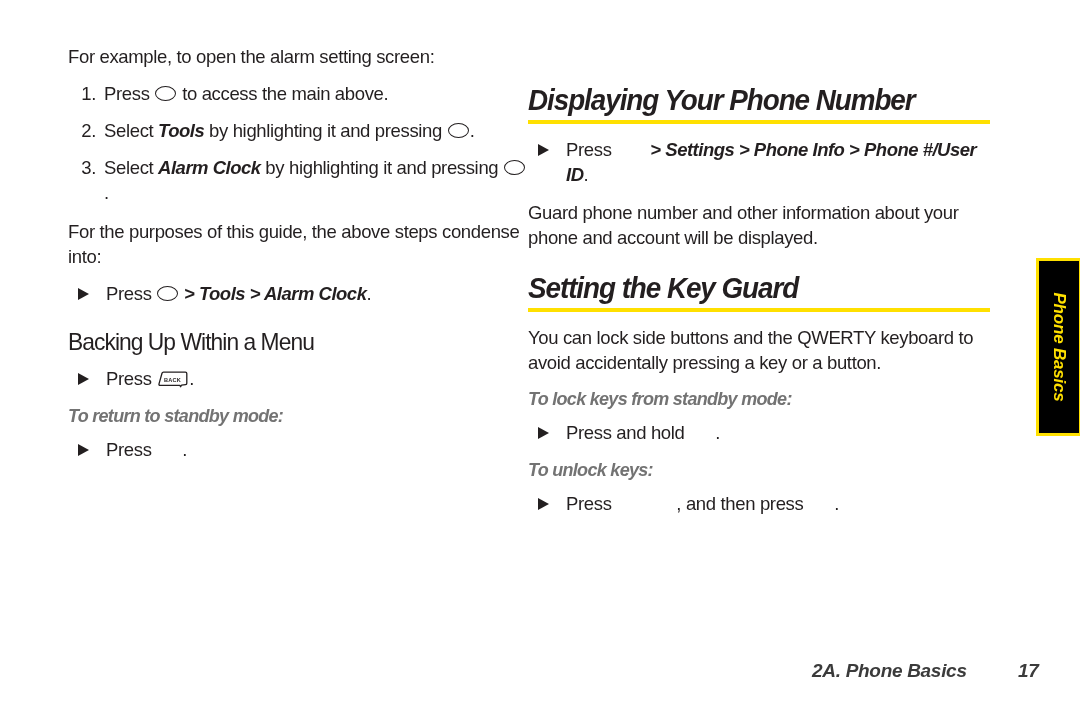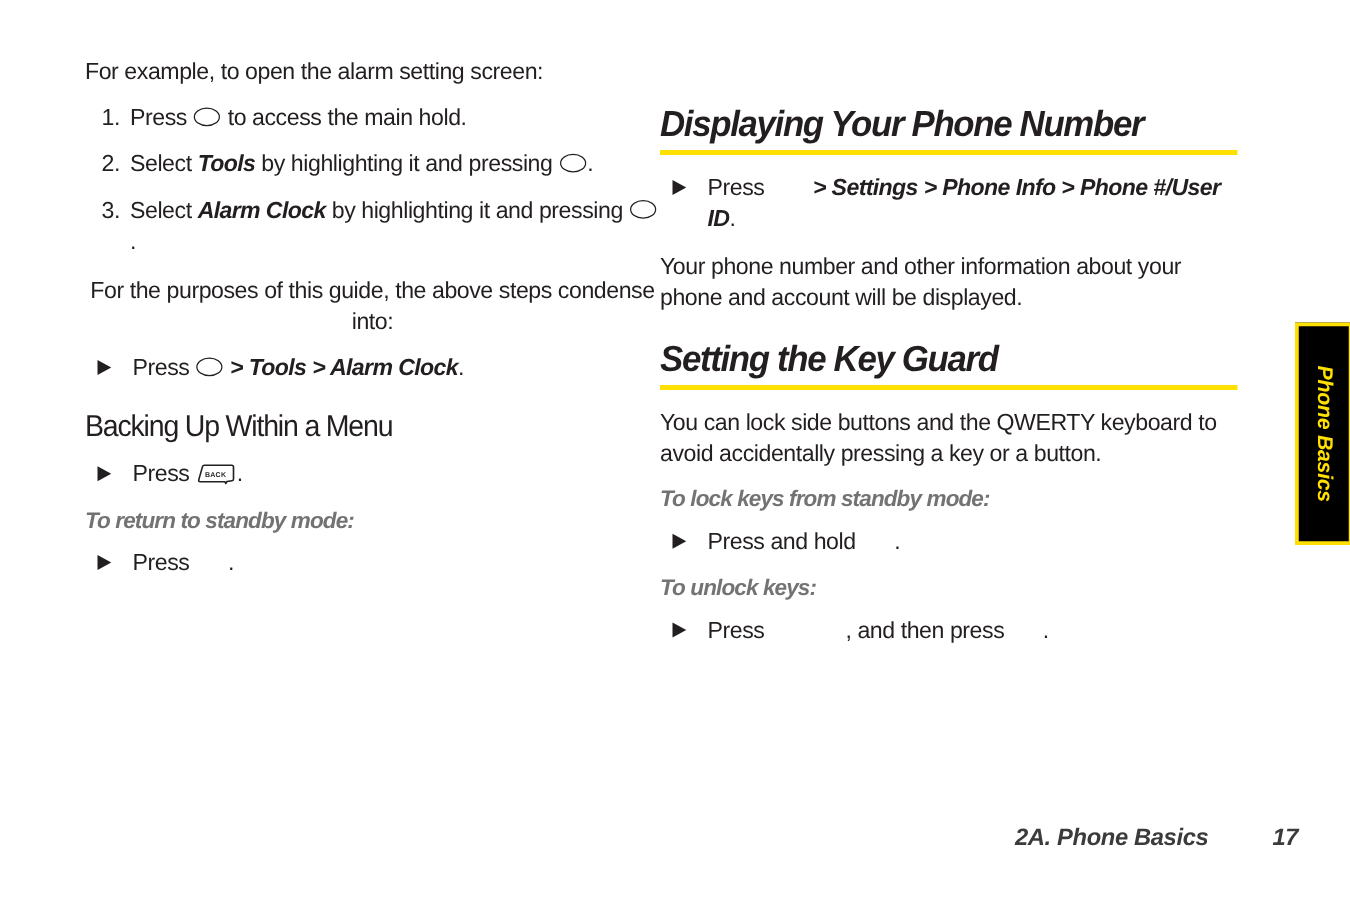--- a/index.html
+++ b/index.html
@@ -31,21 +31,21 @@
   .col-right { left: 528px; width: 462px; margin-top: 40px; }
 
   
   .body-text {
     font-size: 18.5px;
     line-height: 25px;
     letter-spacing: -0.35px;
     margin: 0 0 12px 0;
     color: #231f20;
   }
-  .body-text.tight { margin-bottom: 12px; text-align: center; }
+  .body-text.tight { margin-bottom: 12px; }
 
   
   .steps {
     list-style: none;
     margin: 10px 0 14px 0;
     padding: 0;
   }
   .steps li {
     position: relative;
     padding-left: 36px;
@@ -213,21 +213,21 @@
 <div class="page">
 
   <div class="col col-left">
 
     <p class="body-text">For example, to open the alarm setting screen:</p>
 
     <ol class="steps">
 
       <li>
         <span class="num">1.</span>
-        <span>Press </span><span class="key-oval"></span><span> to access the main hold.</span>
+        <span>Press </span><span class="key-oval"></span><span> to access the main above.</span>
       </li>
 
       <li>
         <span class="num">2.</span>
         <span>Select </span><span class="em-b">Tools</span><span> by highlighting it and pressing </span><span class="key-oval"></span><span>.</span>
       </li>
 
       <li>
         <span class="num">3.</span>
         <span>Select </span><span class="em-b">Alarm Clock</span><span> by highlighting it and pressing </span><span class="key-oval"></span><span>.</span>
@@ -261,21 +261,21 @@
 
   <div class="col col-right">
 
     <h2 class="sect">Displaying Your Phone Number</h2>
     <div class="rule-yellow"></div>
 
     <p class="bullet-line">
       <span class="tri"></span><span>Press </span><span class="key-missing"></span><span class="em-path">&gt; Settings &gt; Phone Info &gt; Phone #/User ID</span><span>.</span>
     </p>
 
-    <p class="body-text">Your phone number and other information about your phone and account will be displayed.</p>
+    <p class="body-text">Guard phone number and other information about your phone and account will be displayed.</p>
 
     <h2 class="sect" style="margin-top:22px;">Setting the Key Guard</h2>
     <div class="rule-yellow"></div>
 
     <p class="body-text">You can lock side buttons and the QWERTY keyboard to avoid accidentally pressing a key or a button.</p>
 
     <p class="italic-lead">To lock keys from standby mode:</p>
 
     <p class="bullet-line">
       <span class="tri"></span><span>Press and hold </span><span class="key-missing w-sm"></span><span>.</span>

